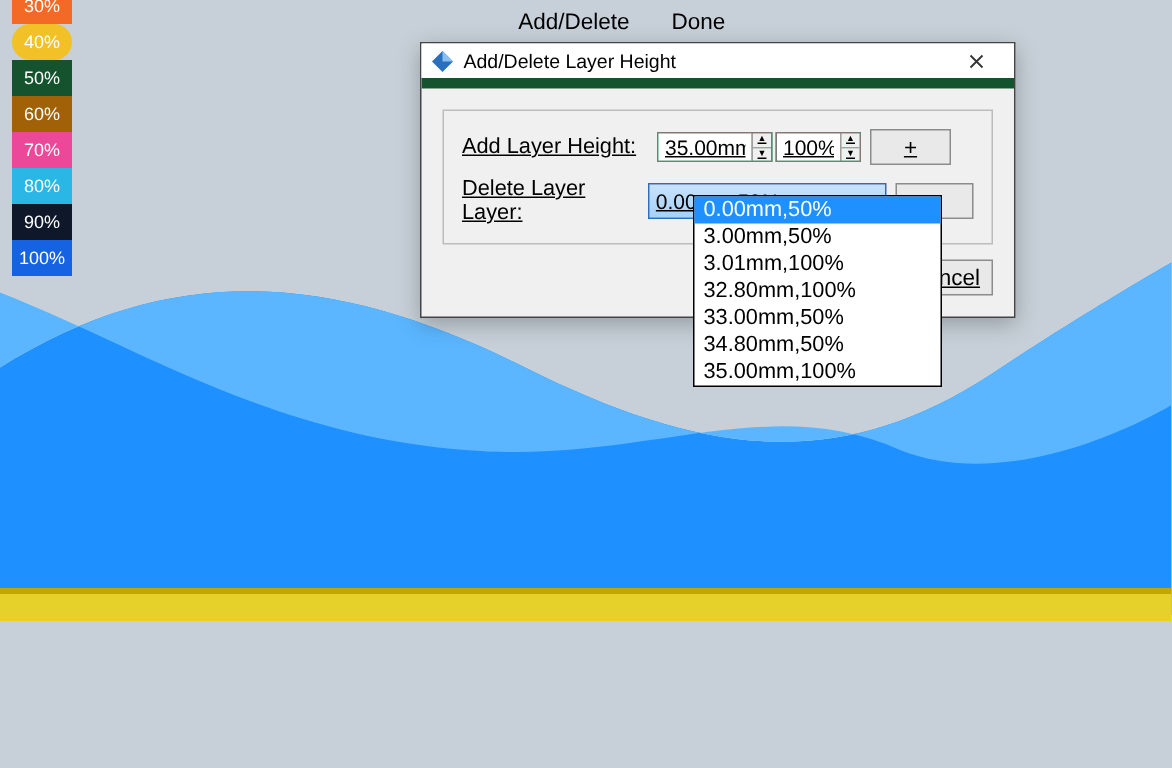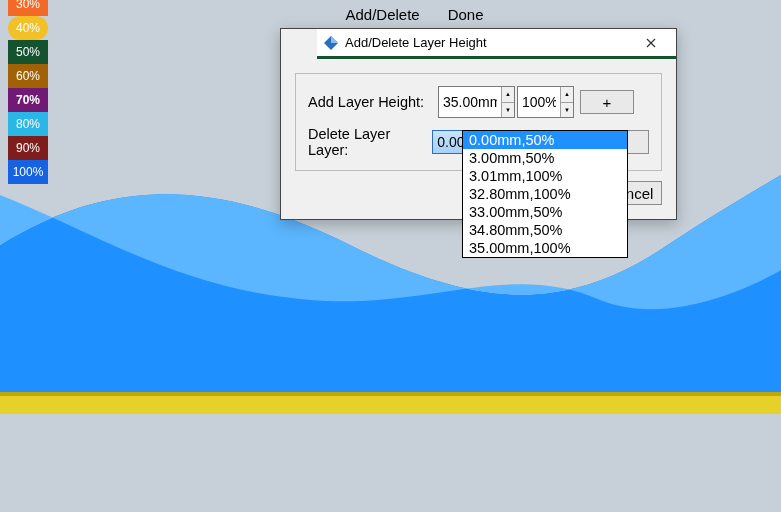--- a/index.html
+++ b/index.html
@@ -60,25 +60,24 @@
     top: 28px;
     width: 397px;
     background: #f0f0f0;
     border: 1px solid #444;
     box-shadow: 0 4px 14px rgba(0,0,0,0.25);
     z-index: 5;
   }
   .titlebar {
     height: 30px;
     background: #fff;
-    border-bottom: 3px solid #14532d;
+    border-bottom: 7px solid #14532d;
     display: flex;
     align-items: center;
     padding: 0 4px 0 6px;
-    margin-left: 36px;
   }
   .titlebar .app-icon {
     width: 16px; height: 16px;
     margin-right: 6px;
   }
   .titlebar .title-text {
     flex: 1;
     font-size: 13px;
   }
   .close-btn {
@@ -87,20 +86,21 @@
     display: flex;
     align-items: center;
     justify-content: center;
     font-size: 14px;
     color: #333;
     cursor: pointer;
   }
 
   .dlg-body {
     padding: 14px 14px 14px 14px;
+    text-decoration: underline;
   }
   .fieldset {
     border: 1px solid #bcbcbc;
     padding: 12px 12px 12px 12px;
   }
   .row {
     display: flex;
     align-items: center;
     margin-bottom: 8px;
   }
@@ -108,21 +108,21 @@
   .row-label {
     width: 130px;
     text-align: left;
     font-size: 14.5px;
   }
 
   .spinner {
     display: inline-flex;
     border: 1px solid #7a7a7a;
     background: #22c55e;
-    height: 32px;
+    height: 20px;
     margin-right: 2px;
   }
   .spinner input {
     border: none;
     width: 62px;
     padding: 0 4px;
     font-size: 14px;
     text-align: left;
     outline: none;
   }
@@ -221,23 +221,23 @@
   <path d="M0,195 C90,230 180,290 310,300 C430,310 510,260 600,300 C680,332 781,270 781,270 L781,175 C781,175 720,210 660,250 C560,315 470,305 350,245 C230,185 120,170 0,245 Z" fill="#5bb6ff"></path>
   <rect x="0" y="392" width="781" height="22" fill="#e6d02a"></rect>
   <rect x="0" y="392" width="781" height="4" fill="#c0a800"></rect>
 </svg>
 
 <div class="legend" id="legend">
     <div class="legend-cell" style="background: rgb(242, 106, 37);">30%</div>
     <div class="legend-cell" style="background: rgb(242, 192, 39); border-radius: 12px;">40%</div>
     <div class="legend-cell" style="background: #14532d;">50%</div>
     <div class="legend-cell" style="background: #a16207;">60%</div>
-    <div class="legend-cell" style="background: #701a75; font-weight: bold;">70%</div>
+    <div class="legend-cell" style="background: #ec4899;">70%</div>
     <div class="legend-cell" style="background: rgb(42, 183, 230); text-align: center;">80%</div>
-    <div class="legend-cell" style="background: #7f1d1d;">90%</div>
+    <div class="legend-cell" style="background: #0f172a;">90%</div>
     <div class="legend-cell" style="background: rgb(21, 99, 226);">100%</div>
   </div>
 
 <div class="top-toolbar">
   <span>Add/Delete</span>
   <span>Done</span>
 </div>
 
 <div class="dialog">
   <div class="titlebar">

